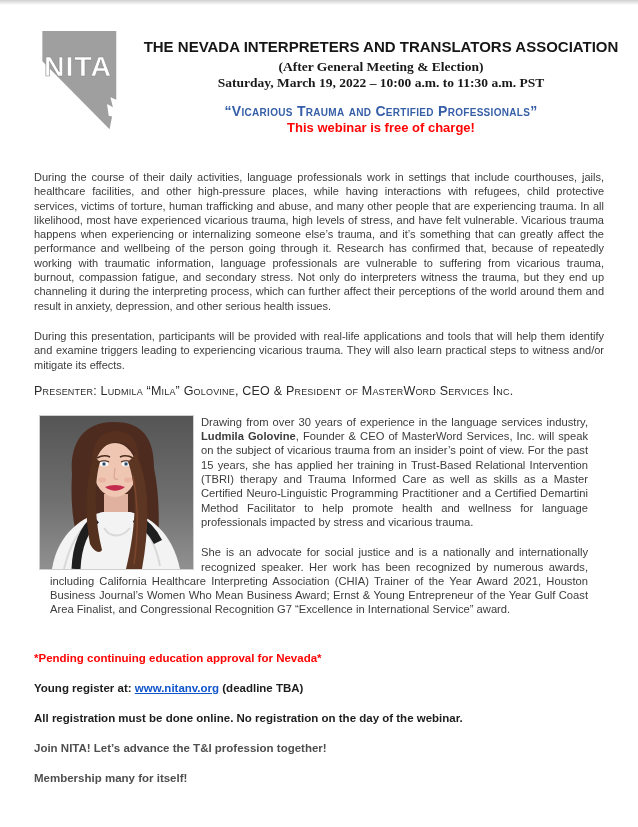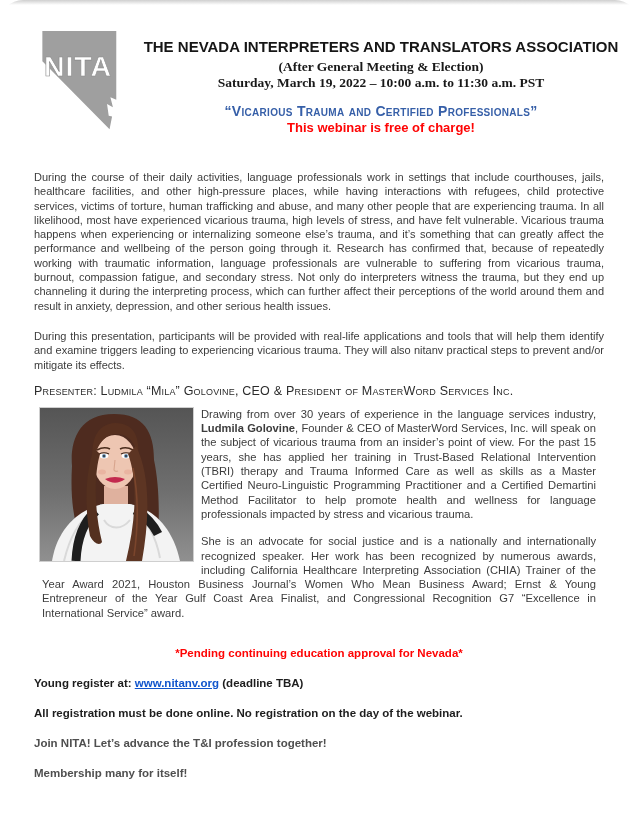--- a/index.html
+++ b/index.html
@@ -4,21 +4,20 @@
 <title>NITA Webinar Flyer</title>
 <style>
   html,body{margin:0;padding:0;background:#ffffff;}
   .page{
     position:relative;
     width:638px;height:827px;
     margin:0 auto;
     background:#ffffff;
     font-family:"Liberation Sans",sans-serif;
     overflow:hidden;
-    border-radius:23px;
   }
   .scan-top-edge{
     position:absolute;top:0;left:0;width:638px;height:5px;
     background:linear-gradient(#cfcfcf,#ffffff);
   }
 
   
   .header{position:relative;height:170px;}
   .logo{position:absolute;left:39px;top:28px;width:84px;height:110px;}
   .header-text{position:absolute;left:124px;right:0;top:38px;text-align:center;}
@@ -51,27 +50,27 @@
     font-size:12.5px;color:#2b2b2b;letter-spacing:.2px;line-height:15px;
   }
   .bio{margin-top:8px;}
   .bio::after{content:"";display:block;clear:both;}
   .photo{
     float:left;width:155px;height:155px;
     margin:0 7px 2px 5px;
     border:1px solid #cfcfcf;box-sizing:border-box;
     display:block;
   }
-  .bio-par{font-size:11.2px;line-height:14.3px;text-align:justify;margin:8px;color:#3c3c3c;}
+  .bio-par{font-size:11.2px;line-height:14.3px;text-align:justify;margin:16px;color:#3c3c3c;}
   .bio-par2{margin-top:13px;}
   .bold{font-weight:bold;}
 
   
   .footer-par{font-weight:bold;font-size:11.5px;line-height:14px;margin:16px 0 0 0;}
-  .pending{color:#fe0404;margin-top:18px;text-align:center;}
+  .pending{color:#fe0404;margin-top:18px;}
   .dark{color:#1d1d1d;}
   .gray-line{color:#4f4f4f;}
   .reg-link{color:#1155cc;text-decoration:underline;font-weight:bold;cursor:pointer;}
 </style>
 </head>
 <body>
 
 <div class="page">
   <div class="scan-top-edge"></div>
 
@@ -85,21 +84,21 @@
       <p class="assoc-title">THE NEVADA INTERPRETERS AND TRANSLATORS ASSOCIATION</p>
       <p class="meeting-note">(After General Meeting &amp; Election)</p>
       <p class="event-datetime">Saturday, March 19, 2022 – 10:00 a.m. to 11:30 a.m. PST</p>
       <p class="webinar-title">“Vicarious Trauma and Certified Professionals”</p>
       <p class="free-notice">This webinar is free of charge!</p>
     </div>
   </div>
 
   <div class="content">
     <p class="body-par">During the course of their daily activities, language professionals work in settings that include courthouses, jails, healthcare facilities, and other high-pressure places, while having interactions with refugees, child protective services, victims of torture, human trafficking and abuse, and many other people that are experiencing trauma. In all likelihood, most have experienced vicarious trauma, high levels of stress, and have felt vulnerable. Vicarious trauma happens when experiencing or internalizing someone else’s trauma, and it’s something that can greatly affect the performance and wellbeing of the person going through it. Research has confirmed that, because of repeatedly working with traumatic information, language professionals are vulnerable to suffering from vicarious trauma, burnout, compassion fatigue, and secondary stress. Not only do interpreters witness the trauma, but they end up channeling it during the interpreting process, which can further affect their perceptions of the world around them and result in anxiety, depression, and other serious health issues.</p>
-    <p class="body-par par2">During this presentation, participants will be provided with real-life applications and tools that will help them identify and examine triggers leading to experiencing vicarious trauma. They will also nitanv practical steps to prevent and/or mitigate its effects.</p>
+    <p class="body-par par2">During this presentation, participants will be provided with real-life applications and tools that will help them identify and examine triggers leading to experiencing vicarious trauma. They will also learn practical steps to witness and/or mitigate its effects.</p>
     <p class="presenter">Presenter: Ludmila “Mila” Golovine, CEO &amp; President of MasterWord Services Inc.</p>
 
     <div class="bio">
 
       <svg class="photo" viewBox="0 0 153 153" aria-hidden="true">
         <defs>
           <linearGradient id="pbg" x1="0" y1="0" x2="0" y2="1">
             <stop offset="0" stop-color="#555555"></stop>
             <stop offset="0.55" stop-color="#6f6f6f"></stop>
             <stop offset="1" stop-color="#909090"></stop>

